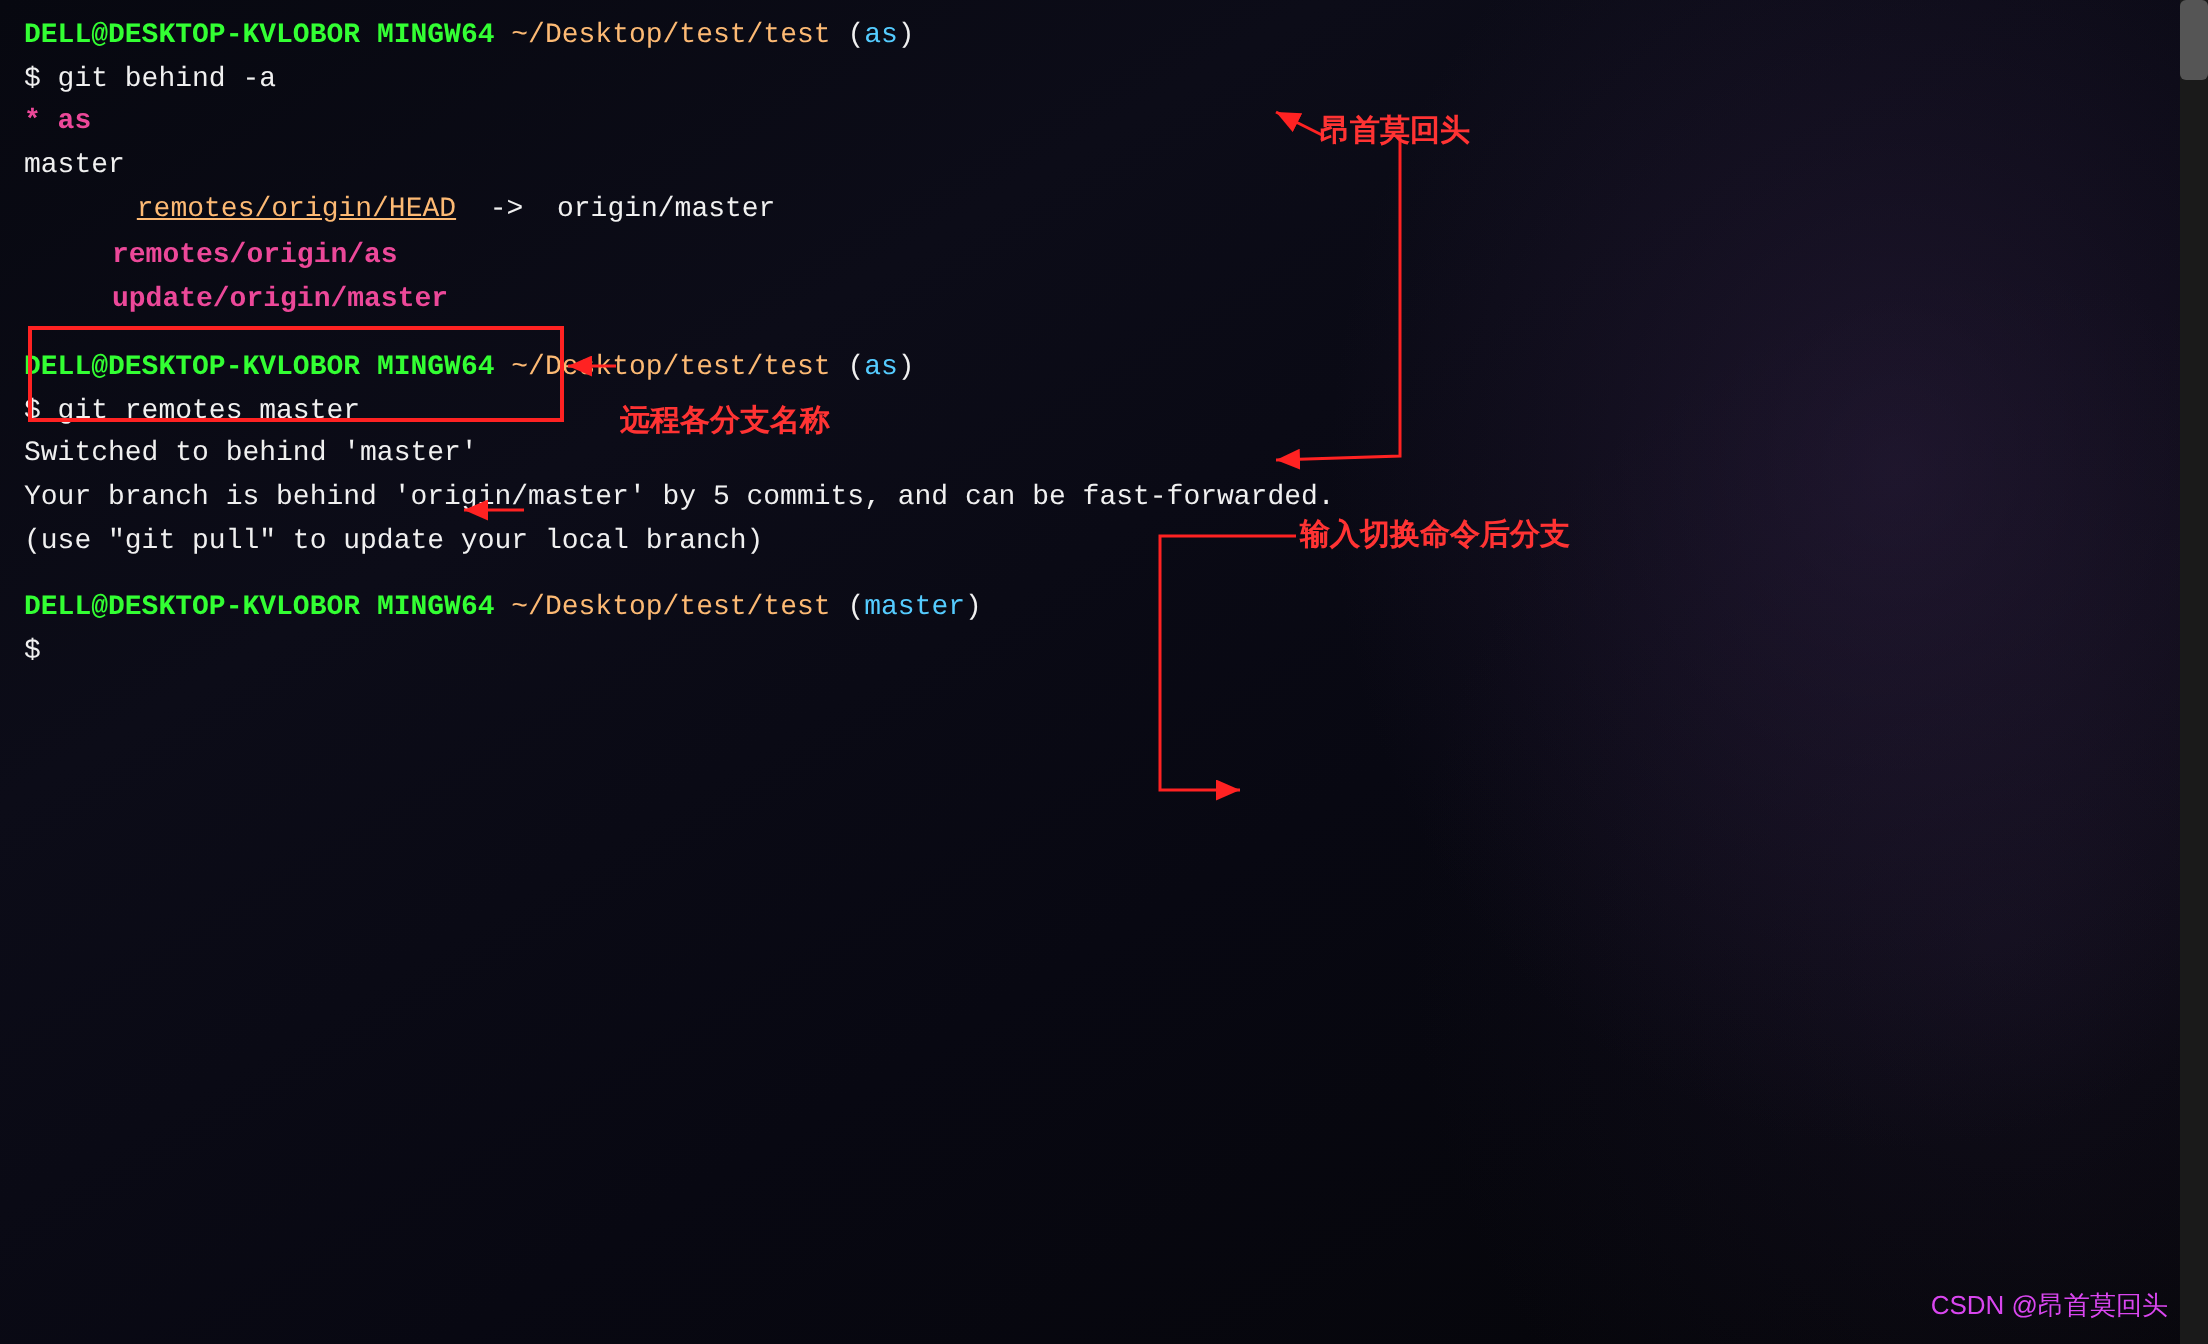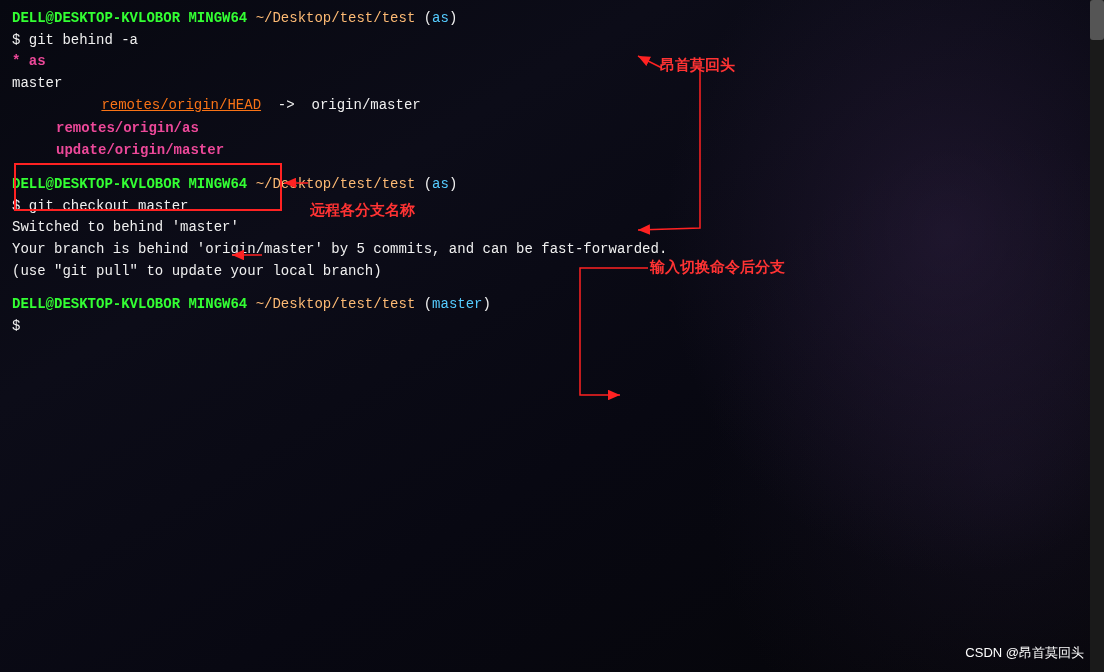--- a/index.html
+++ b/index.html
@@ -86,23 +86,22 @@
       color: #ec4899;
       font-weight: bold;
       font-family: Liberation Mono, monospace;
     }
 
     .branch-normal {
       color: #f0f0f0;
     }
 
     .branch-remote-link {
-      color: #f97316;
+      color: #fdba74;
       text-decoration: underline;
-      margin-left: 33px;
     }
 
     .output-normal {
       color: #f0f0f0;
     }
 
     
     .annotation {
       position: absolute;
       z-index: 10;
@@ -151,21 +150,21 @@
       width: 14px;
       height: 40px;
       background: #555;
       border-radius: 3px;
     }
 
     .watermark {
       position: absolute;
       bottom: 10px;
       right: 20px;
-      color: #ffffff;
+      color: #d946ef;
       font-size: 13px;
       font-family: 'Microsoft YaHei', SimSun, sans-serif;
       z-index: 15;
     }
 
     .line-block {
       margin-bottom: 0;
     }
 
     .indent2 {
@@ -223,21 +222,21 @@
     <span class="prompt-dollar">&nbsp;</span>
     <span class="prompt-user">MINGW64</span>
     <span class="prompt-dollar">&nbsp;</span>
     <span class="prompt-path">~/Desktop/test/test</span>
     <span class="prompt-dollar">&nbsp;(</span>
     <span class="prompt-branch-as">as</span>
     <span class="prompt-dollar">)</span>
   </div>
 
   <div class="line-block">
-    <span class="cmd-text">$ git checkout master</span>
+    <span class="cmd-text">$ git remotes master</span>
   </div>
 
   <div class="line-block">
     <span class="output-normal">Switched to behind 'master'</span>
   </div>
 
   <div class="line-block">
     <span class="output-normal">Your branch is behind 'origin/master' by 5 commits, and can be fast-forwarded.</span>
   </div>
 

